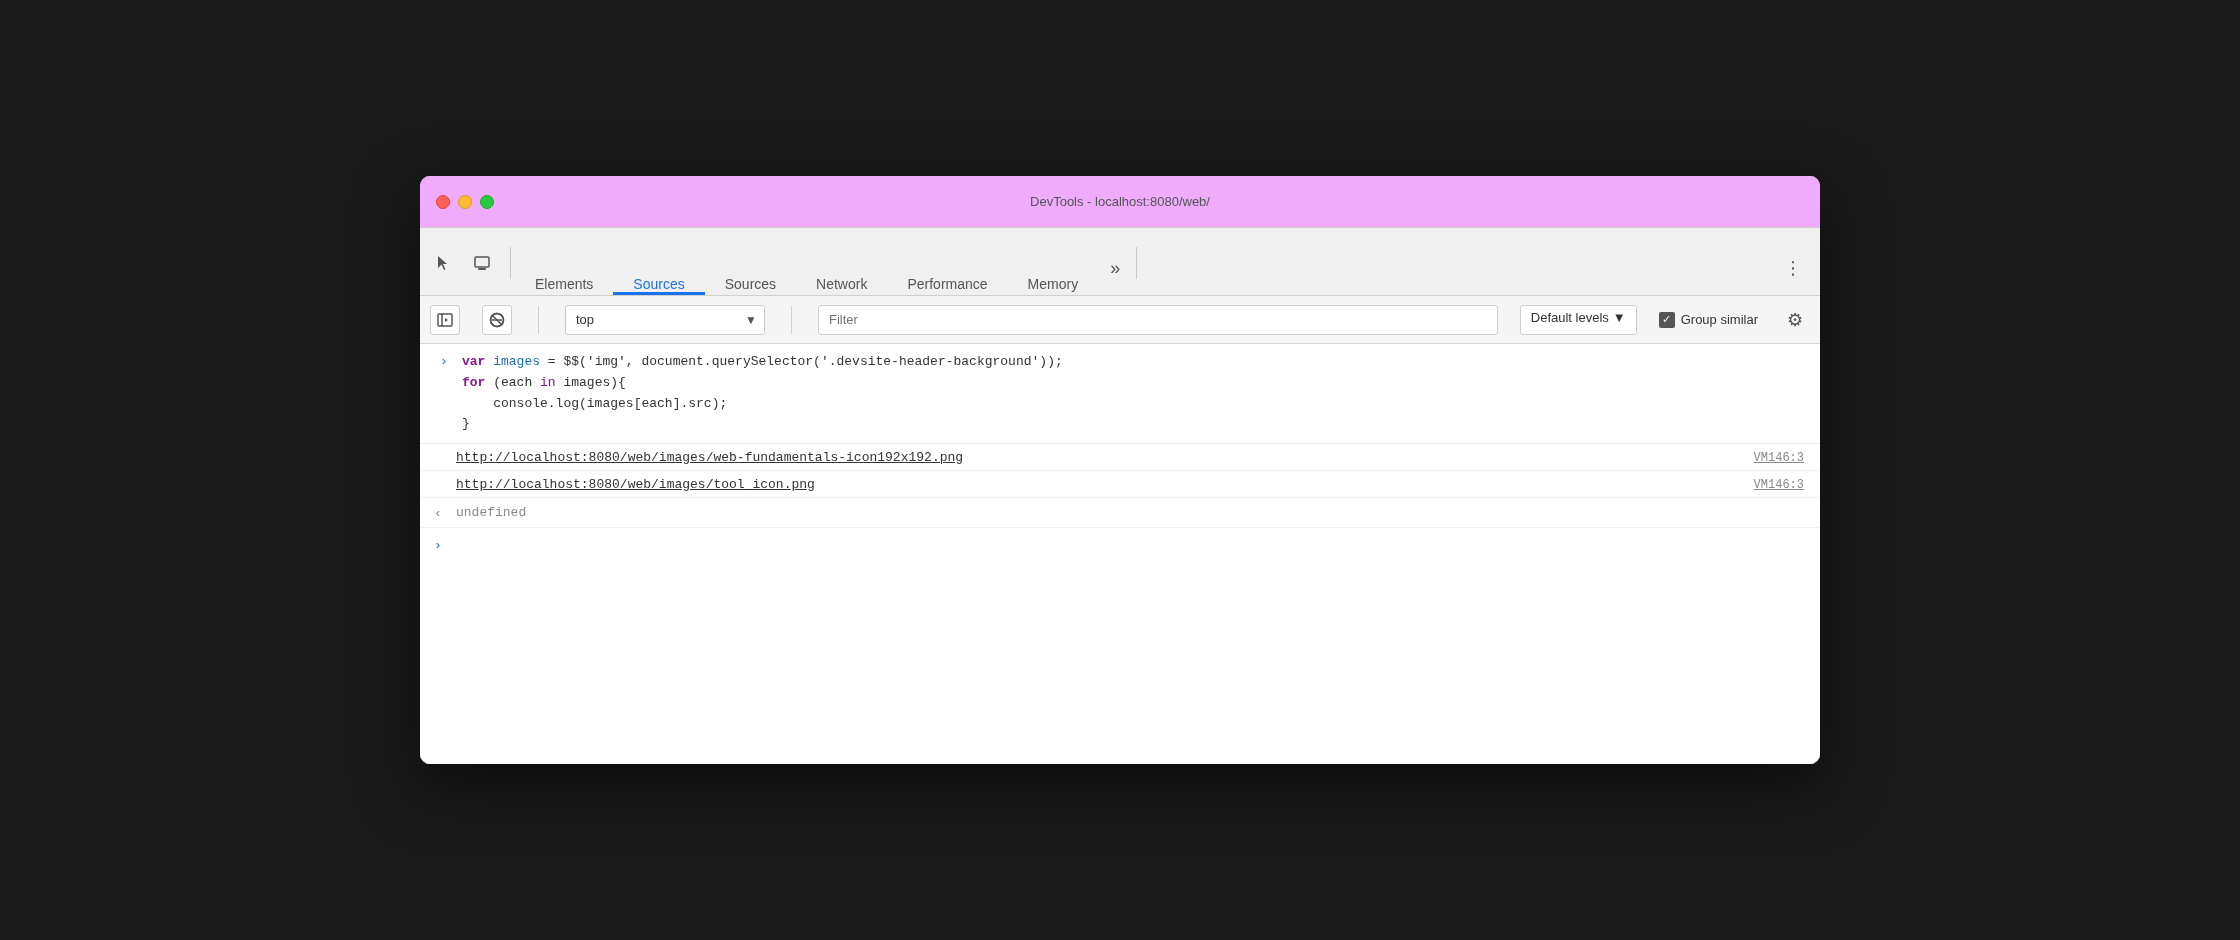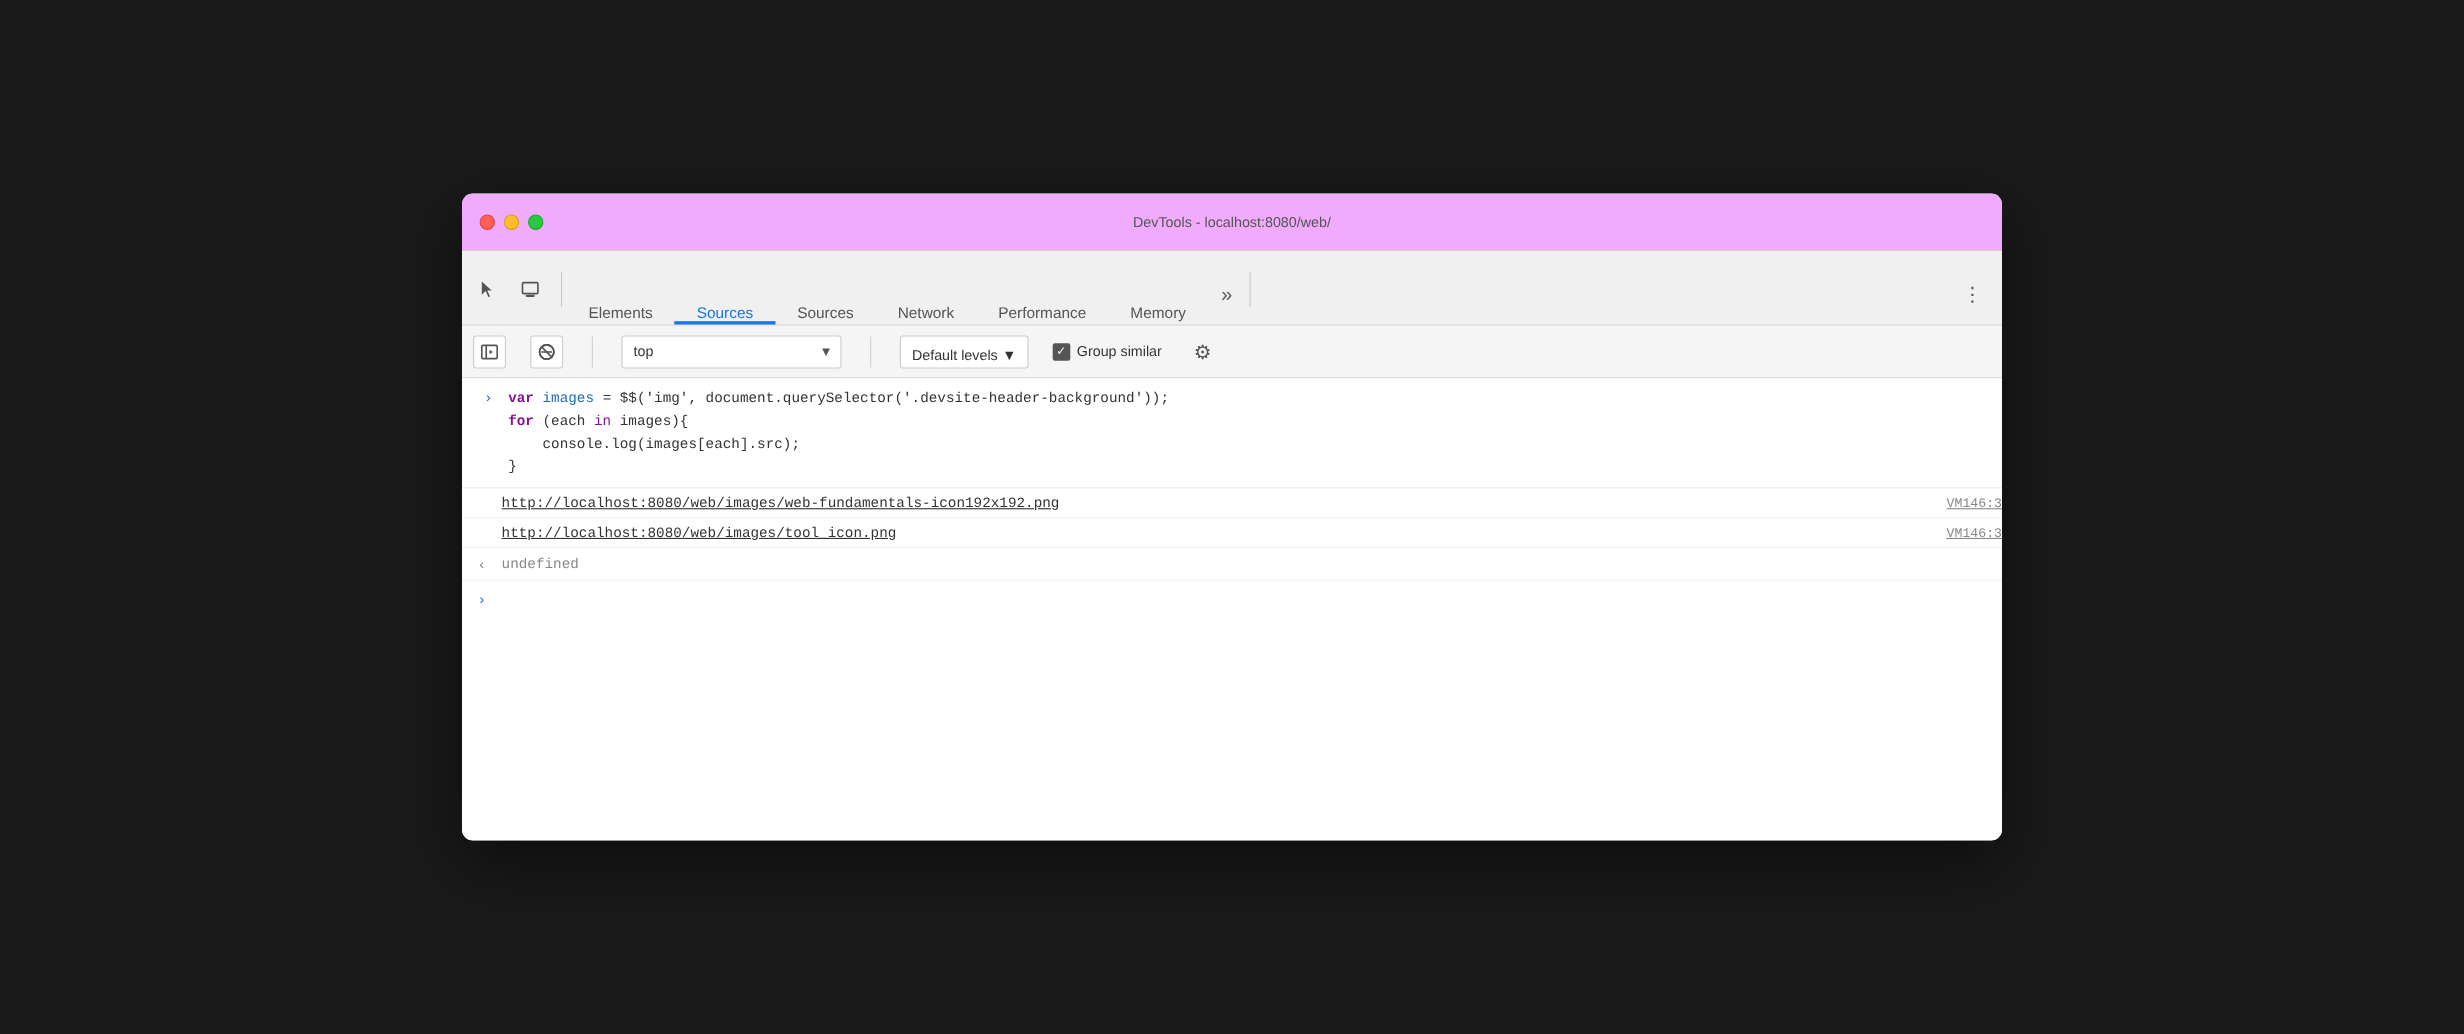--- a/index.html
+++ b/index.html
@@ -207,21 +207,21 @@
       border-radius: 3px;
       padding: 4px 10px;
       font-size: 13px;
       color: #888;
       background: white;
       outline: none;
     }
 
     .levels-btn {
       display: flex;
-      align-items: flex-end;
+      align-items: flex-start;
       gap: 4px;
       padding: 4px 10px;
       height: 30px;
       border: 1px solid #ccc;
       border-radius: 3px;
       background: white;
       cursor: pointer;
       font-size: 13px;
       color: #333;
       white-space: nowrap;
@@ -285,20 +285,21 @@
 
     .entry-content {
       flex: 1;
       padding-right: 12px;
     }
 
     .entry-source {
       color: #888;
       text-decoration: underline;
       margin-left: auto;
+      padding-right: 16px;
       padding-top: 2px;
       white-space: nowrap;
       font-size: 12px;
       cursor: pointer;
     }
 
     .code-block {
       white-space: pre;
       line-height: 1.6;
     }
@@ -435,20 +436,23 @@
 
     <div class="context-select-wrapper">
       <select class="context-select">
         <option>top</option>
       </select>
       <span class="select-arrow">▼</span>
     </div>
 
     <div class="toolbar-separator"></div>
 
+    <div class="filter-input-wrapper">
+      <input class="filter-input" type="text" placeholder="Filter" style="">
+    </div>
 
     <div class="levels-btn">
       <span>Default levels</span>
       <span>▼</span>
     </div>
 
     <div class="checkbox-wrapper">
       <div class="checkbox-icon">✓</div>
       <span>Group similar</span>
     </div>

